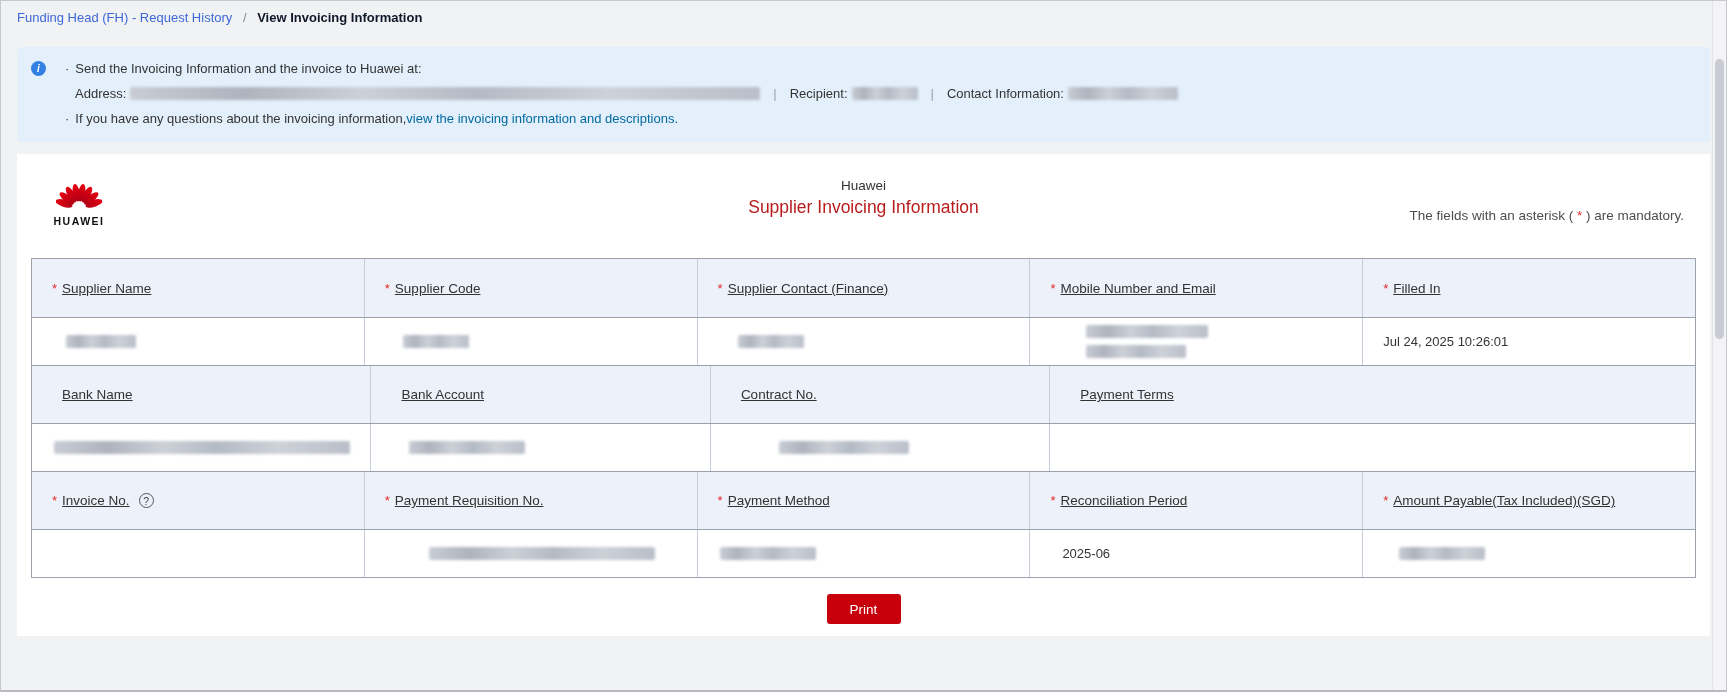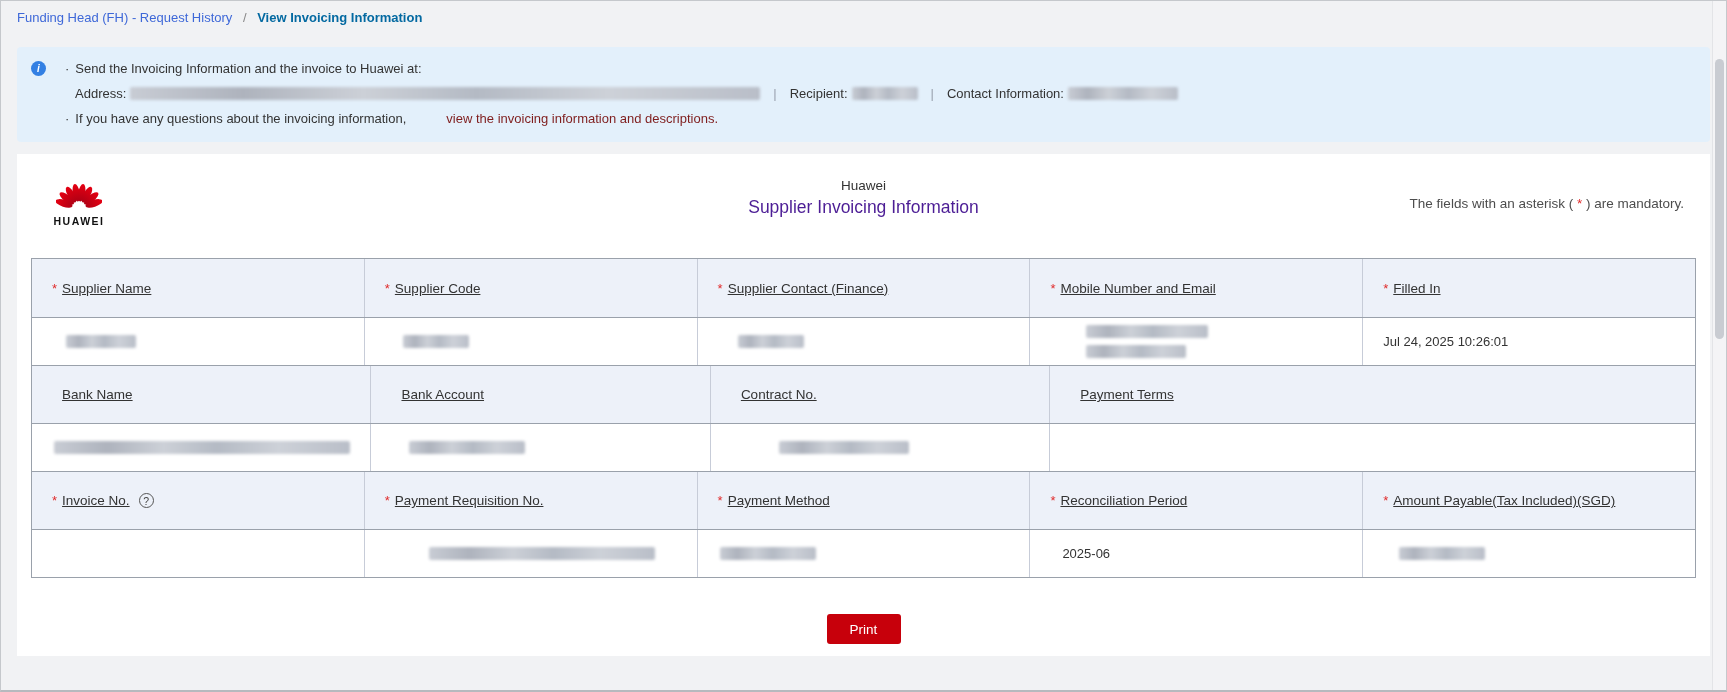--- a/index.html
+++ b/index.html
@@ -15,21 +15,21 @@
     position: absolute; inset: 0;
     border: 1px solid #c5c8cc;
     border-bottom: 2px solid #b6b9be;
     background: #f1f2f4;
   }
 
   
   .breadcrumb { padding: 9px 16px 8px; font-size: 13px; }
   .crumb-link { color: #3e68d8; text-decoration: none; cursor: pointer; }
   .crumb-sep { color: #888; margin: 0 7px; }
-  .crumb-current { color: #0369a1; font-weight: bold; }
+  .crumb-current { color: #0f172a; font-weight: bold; }
 
   
   .banner {
     margin: 14px 16px 0;
     background: #e3f0fb;
     border-radius: 4px;
     padding: 13px 20px 15px 48px;
     position: relative;
     font-size: 13px;
     color: #333;
@@ -38,43 +38,43 @@
     position: absolute; left: 14px; top: 14px;
     width: 15px; height: 15px; border-radius: 50%;
     background: #3380e3; color: #fff;
     font-size: 10px; font-weight: bold; font-style: italic;
     display: flex; align-items: center; justify-content: center;
   }
   .banner-line { display: flex; align-items: center; line-height: 17px; }
   .banner-line + .banner-line { margin-top: 8px; }
   .banner-line.indent { padding-left: 10px; }
   .bullet { margin-right: 6px; color: #333; }
-  .banner-link { color: #7f1d1d; text-decoration: none; cursor: pointer; margin-left: 40px; }
+  .banner-link { color: #0369a1; text-decoration: none; cursor: pointer; }
   .vdiv { color: #9aa2af; margin: 0 13px; }
 
   
   .rx {
     height: 13px; border-radius: 2px; display: inline-block;
     background: linear-gradient(90deg,#c8ccd4 0%,#aeb3bd 18%,#ccd0d7 37%,#b4bac4 55%,#cdd1d8 76%,#b9bec8 100%);
     filter: blur(1.7px);
   }
 
   
   .card {
     margin: 12px 16px 0;
     background: #fff;
     padding: 0 14px 12px;
   }
   .doc-header { position: relative; height: 104px; }
   .logo { position: absolute; left: 16px; top: 22px; width: 64px; text-align: center; }
   .logo-word { font-size: 10.5px; font-weight: bold; letter-spacing: 1.5px; color: #111; margin-top: 2px; }
   .doc-titles { position: absolute; left: 0; right: 0; top: 24px; text-align: center; }
   .doc-company { font-size: 13.5px; color: #333; }
-  .doc-title { font-size: 17.5px; color: #4c1d95; margin-top: 4px; }
-  .mandatory-note { position: absolute; right: 12px; top: 42px; font-size: 13.5px; color: #4d4d4d; }
+  .doc-title { font-size: 17.5px; color: #b91c1c; margin-top: 4px; }
+  .mandatory-note { position: absolute; right: 12px; top: 54px; font-size: 13.5px; color: #4d4d4d; }
   .red { color: #e02b2b; }
 
   
   .grid { border: 1px solid #9aa1ab; }
   .t-row { display: flex; border-top: 1px solid #9aa1ab; }
   .t-row:first-child { border-top: none; }
   .t-row.hdr { background: #edf1f9; height: 58px; }
   .t-row.dat { background: #ffffff; height: 48px; }
   .t-cell {
     flex: 1; padding-left: 20px; padding-right: 12px;
@@ -90,21 +90,21 @@
   .lbl { font-size: 13.5px; color: #333; text-decoration: underline; }
   .val { font-size: 13px; color: #333; }
   .help-icon {
     display: inline-flex; align-items: center; justify-content: center;
     width: 15px; height: 15px; margin-left: 9px;
     border: 1px solid #555; border-radius: 50%;
     font-size: 10.5px; color: #444; cursor: pointer; flex: none;
   }
 
   
-  .print-row { text-align: center; margin-top: 36px; }
+  .print-row { text-align: center; margin-top: 16px; }
   .print-btn {
     width: 74px; height: 30px;
     background: #c7000b; color: #fff;
     border: none; border-radius: 3px;
     font-size: 13.5px; font-family: "Liberation Sans", sans-serif;
     cursor: pointer;
   }
 
   
   .sb-track {

